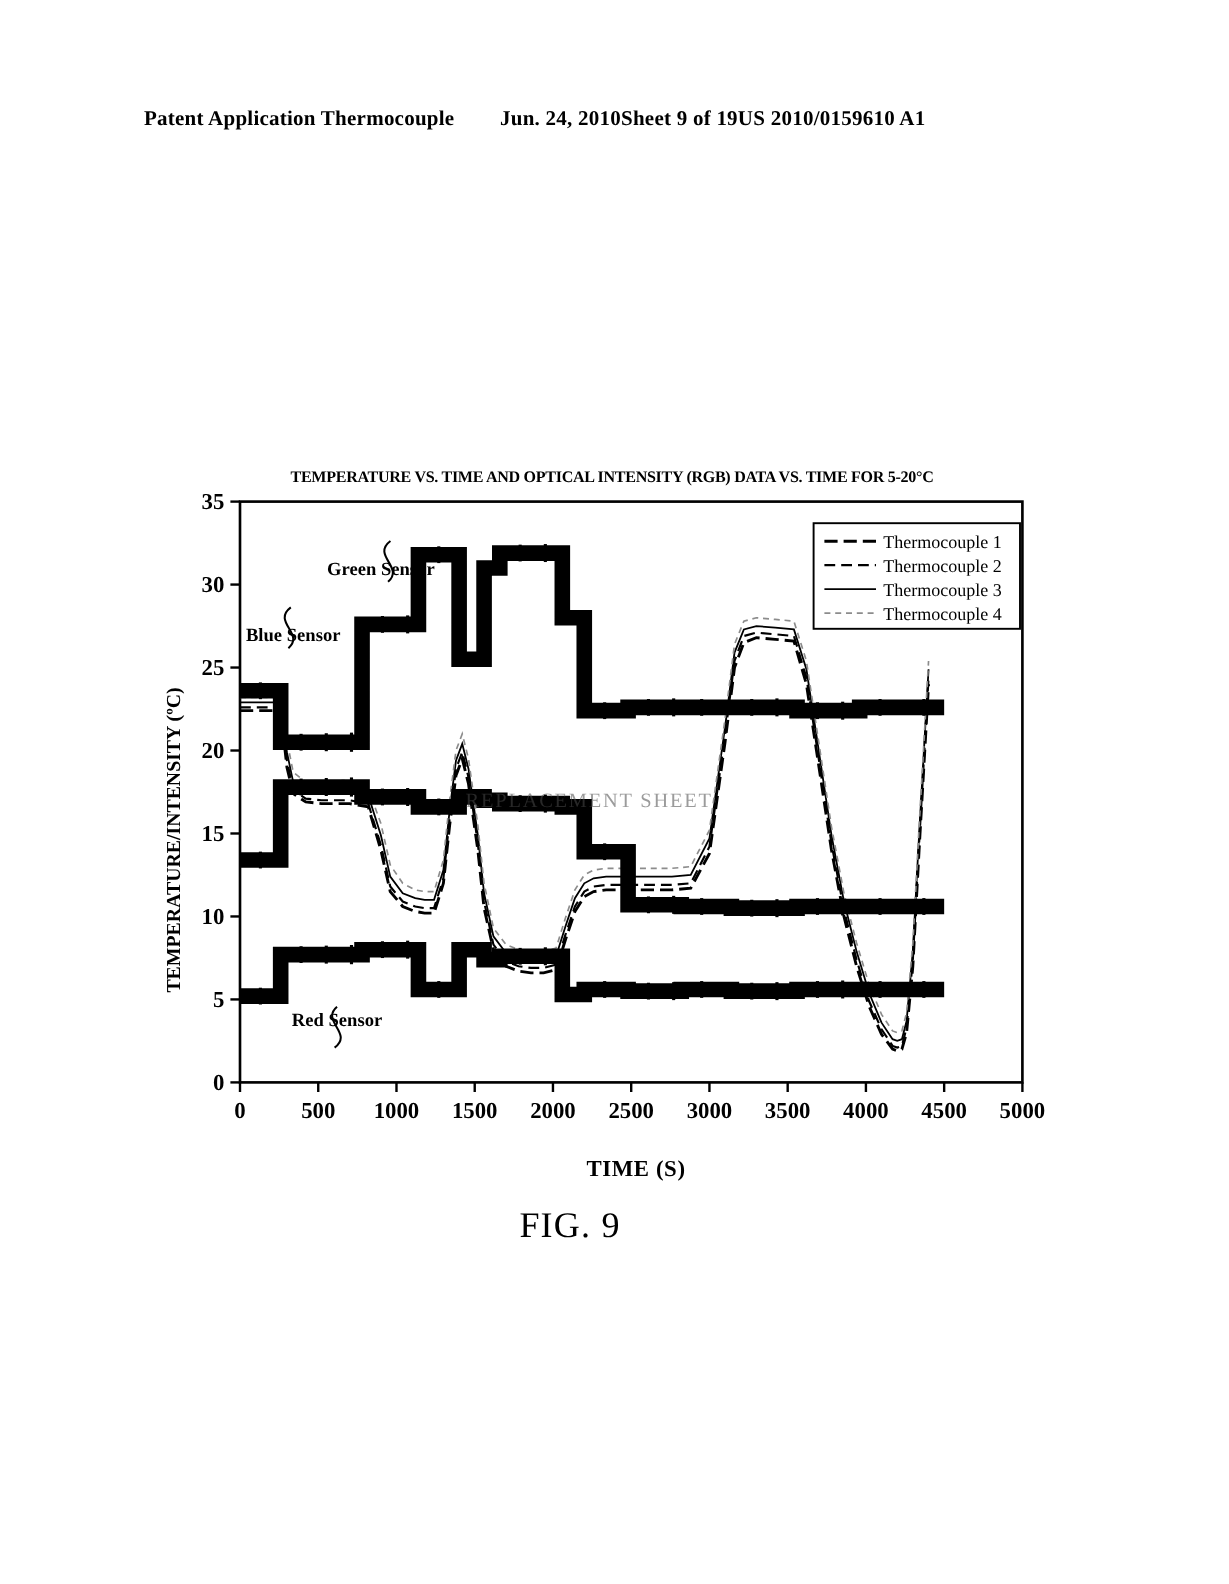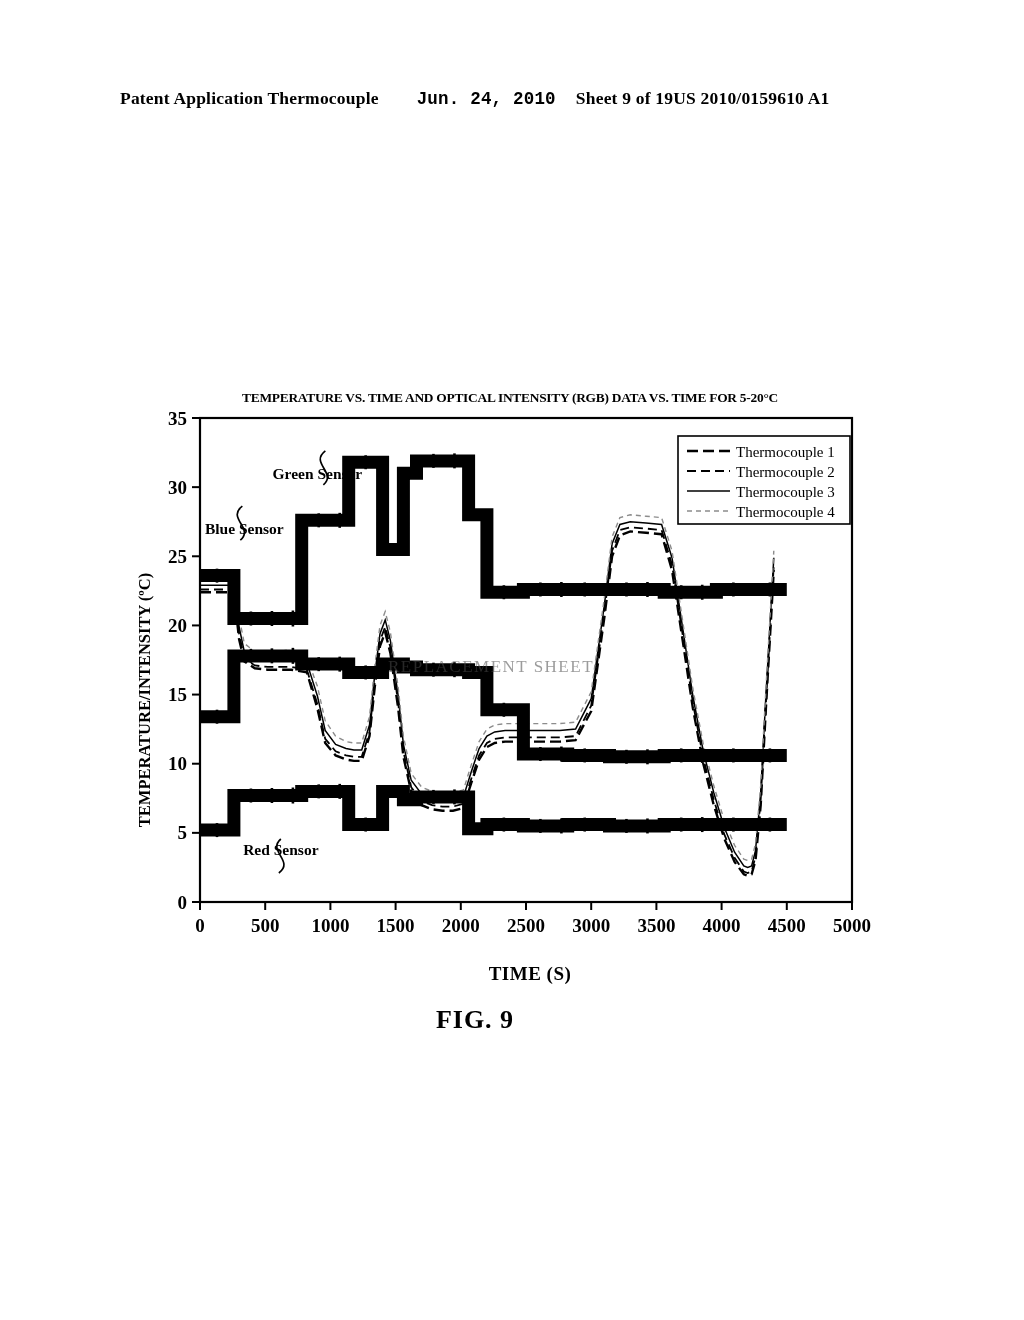--- a/index.html
+++ b/index.html
@@ -25,22 +25,22 @@
     height: 26px;
     display: flex;
     align-items: baseline;
     font-family: "Liberation Serif", "DejaVu Serif", serif;
     font-weight: bold;
     font-size: 17.5px;
     letter-spacing: 0.2px;
     white-space: nowrap;
   }
   #patent-header .hdr-pub { flex: 0 0 auto; }
-  #patent-header .hdr-date { flex: 0 0 auto; margin-left: 38px; font-family: Liberation Mono, monospace; }
-  #patent-header .hdr-sheet { flex: 0 0 auto; margin-left: 20px; }
+  #patent-header .hdr-date { flex: 0 0 auto; margin-left: 38px; }
+  #patent-header .hdr-sheet { flex: 0 0 auto; margin-left: 0; }
   #patent-header .hdr-docnum { flex: 0 0 auto; }
 
   
   #figure-block {
     position: absolute;
     left: 0;
     top: 380px;
     width: 1024px;
     height: 680px;
   }
@@ -52,22 +52,22 @@
     width: 760px;
     height: 620px;
   }
   #figure-caption {
     position: absolute;
     left: 0;
     top: 625px;
     width: 950px;
     text-align: center;
     font-family: "Liberation Serif", "DejaVu Serif", serif;
-    font-weight: bold;
-    font-size: 26px;
+    font-weight: normal;
+    font-size: 30px;
     letter-spacing: 1px;
   }
 
   
   .svg-title {
     font-family: "Liberation Serif", "DejaVu Serif", serif;
     font-weight: bold;
     font-size: 13.4px;
     letter-spacing: -0.25px;
   }

